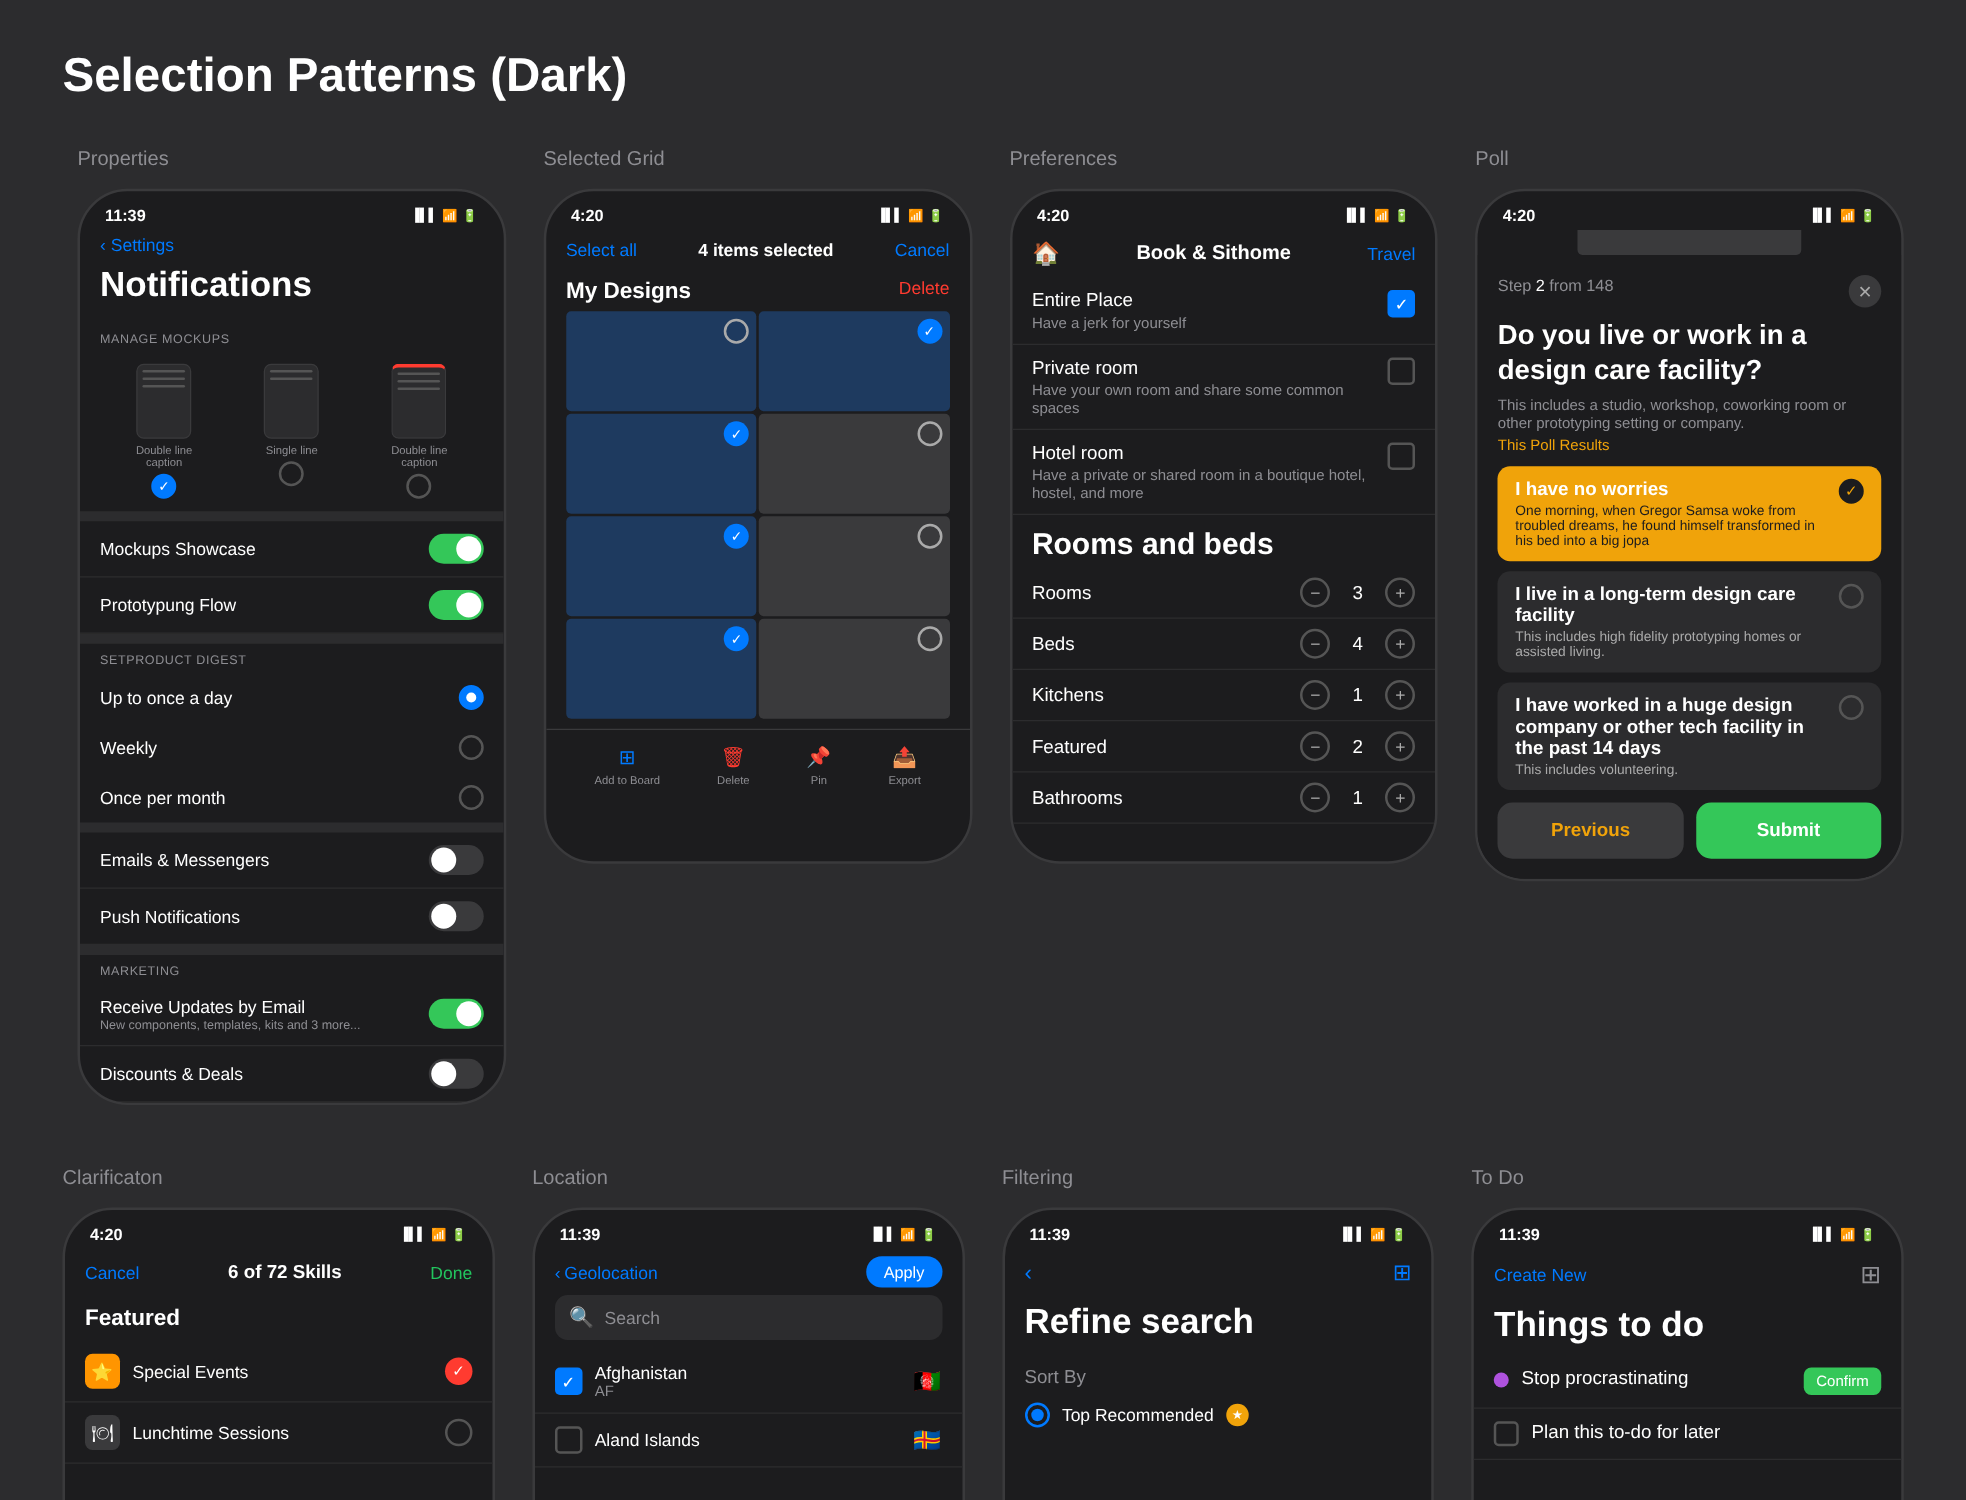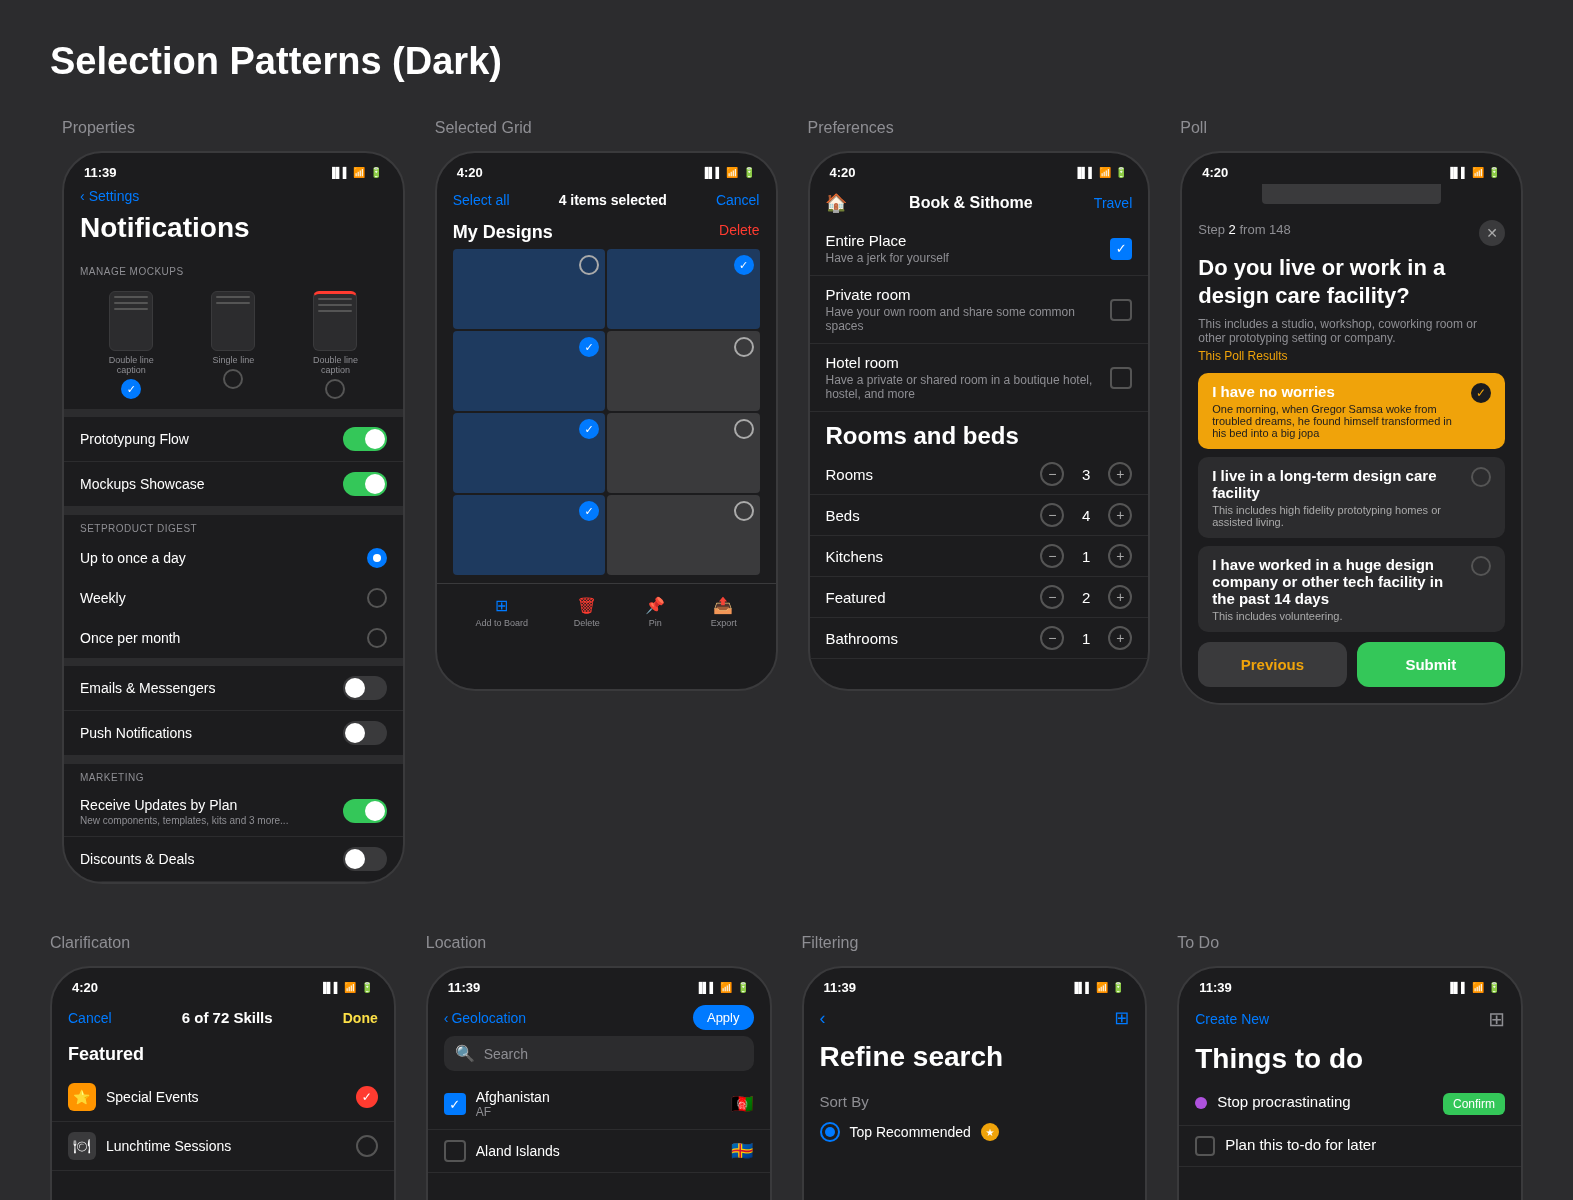--- a/index.html
+++ b/index.html
@@ -95,21 +95,21 @@
     .grid-toolbar { display: flex; justify-content: space-around; padding: 12px 16px 0; border-top: 1px solid #3a3a3c; margin-top: 8px; }
     .toolbar-item { display: flex; flex-direction: column; align-items: center; gap: 3px; font-size: 9px; color: #8e8e93; }
     .toolbar-icon { font-size: 16px; color: #007aff; }
 
     
     .pref-header { display: flex; justify-content: space-between; align-items: center; padding: 8px 16px; }
     .pref-icon { font-size: 18px; }
     .pref-title-center { font-size: 16px; font-weight: 600; }
     .pref-travel { color: #007aff; font-size: 14px; }
     .type-title { font-size: 26px; font-weight: 700; padding: 10px 16px 4px; }
-    .type-option { display: flex; justify-content: space-between; align-items: center; padding: 10px 16px; border-bottom: 1px solid #2c2c2e; }
+    .type-option { display: flex; justify-content: space-between; align-items: flex-start; padding: 10px 16px; border-bottom: 1px solid #2c2c2e; }
     .type-option-info { flex: 1; }
     .type-option-name { font-size: 15px; font-weight: 500; }
     .type-option-desc { font-size: 12px; color: #8e8e93; margin-top: 2px; }
     .checkbox-filled { width: 22px; height: 22px; border-radius: 4px; background: #007aff; display: flex; align-items: center; justify-content: center; color: #fff; font-size: 13px; flex-shrink: 0; }
     .checkbox-empty { width: 22px; height: 22px; border-radius: 4px; border: 2px solid #555; flex-shrink: 0; }
     .rooms-title { font-size: 24px; font-weight: 700; padding: 10px 16px 4px; }
     .stepper-row { display: flex; justify-content: space-between; align-items: center; padding: 8px 16px; border-bottom: 1px solid #2c2c2e; }
     .stepper-label { font-size: 15px; }
     .stepper-ctrl { display: flex; align-items: center; gap: 12px; }
     .stepper-btn { width: 24px; height: 24px; border-radius: 50%; border: 2px solid #555; display: flex; align-items: center; justify-content: center; font-size: 14px; color: #aaa; }
@@ -132,21 +132,21 @@
     .poll-buttons { display: flex; gap: 10px; margin-top: 10px; }
     .btn-prev { flex: 1; background: #3a3a3c; color: #f0a30a; border: none; border-radius: 12px; padding: 14px; font-size: 15px; font-weight: 600; cursor: pointer; }
     .btn-submit { flex: 1; background: #34c759; color: #fff; border: none; border-radius: 12px; padding: 14px; font-size: 15px; font-weight: 600; cursor: pointer; }
 
     
     .bottom-grid { display: grid; grid-template-columns: repeat(4, 1fr); gap: 30px; }
 
     
     .clarif-cancel { color: #007aff; font-size: 14px; }
     .clarif-count { font-size: 15px; font-weight: 600; text-align: center; flex: 1; }
-    .clarif-done { color: #fde047; font-size: 14px; font-weight: 700; }
+    .clarif-done { color: #22c55e; font-size: 14px; font-weight: 400; }
     .clarif-row { display: flex; justify-content: space-between; align-items: center; padding: 10px 16px; }
     .clarif-section { font-size: 18px; font-weight: 700; padding: 8px 16px; }
     .clarif-item { display: flex; justify-content: space-between; align-items: center; padding: 10px 16px; border-bottom: 1px solid #2c2c2e; }
     .clarif-item-info { display: flex; align-items: center; gap: 10px; }
     .clarif-item-icon { width: 28px; height: 28px; border-radius: 6px; display: flex; align-items: center; justify-content: center; font-size: 14px; }
     .clarif-item-name { font-size: 14px; }
     .clarif-check-red { width: 22px; height: 22px; border-radius: 50%; background: #ff3b30; display: flex; align-items: center; justify-content: center; color: #fff; font-size: 12px; }
     .clarif-radio-empty { width: 22px; height: 22px; border-radius: 50%; border: 2px solid #555; }
 
     
@@ -238,25 +238,25 @@
                 <div class="screen-line"></div>
                   <div class="screen-line"></div>
                   <div class="screen-line"></div>
               </div>
               <div class="mockup-label">Double line<br>caption</div>
               <div class="radio-check"></div>
             </div>
           </div>
           <div class="divider"></div>
           <div class="toggle-row">
+            <span class="toggle-label">Mockups Showcase</span>
+            <div class="toggle"></div>
+          </div>
+          <div class="toggle-row">
             <span class="toggle-label">Prototypung Flow</span>
-            <div class="toggle"></div>
-          </div>
-          <div class="toggle-row">
-            <span class="toggle-label">Mockups Showcase</span>
             <div class="toggle"></div>
           </div>
           <div class="divider"></div>
           <div class="section-header-small">SETPRODUCT DIGEST</div>
           <div class="radio-row">
             <span class="radio-row-label">Up to once a day</span>
             <div class="radio-circle radio-filled"></div>
           </div>
           <div class="radio-row">
             <span class="radio-row-label">Weekly</span>
@@ -272,21 +272,21 @@
             <div class="toggle toggle-off"></div>
           </div>
           <div class="toggle-row">
             <span class="toggle-label">Push Notifications</span>
             <div class="toggle toggle-off"></div>
           </div>
           <div class="divider"></div>
           <div class="section-header-small">MARKETING</div>
           <div class="toggle-row" style="align-items:flex-start; padding-top:10px;">
             <div>
-              <div class="toggle-label">Receive Updates by Plan</div>
+              <div class="toggle-label">Receive Updates by Email</div>
               <div style="font-size:10px;color:#8e8e93;margin-top:2px;">New components, templates, kits and 3 more...</div>
             </div>
             <div class="toggle" style="margin-top:2px;"></div>
           </div>
           <div class="toggle-row">
             <span class="toggle-label">Discounts &amp; Deals</span>
             <div class="toggle toggle-off"></div>
           </div>
         </div>
       </div>

